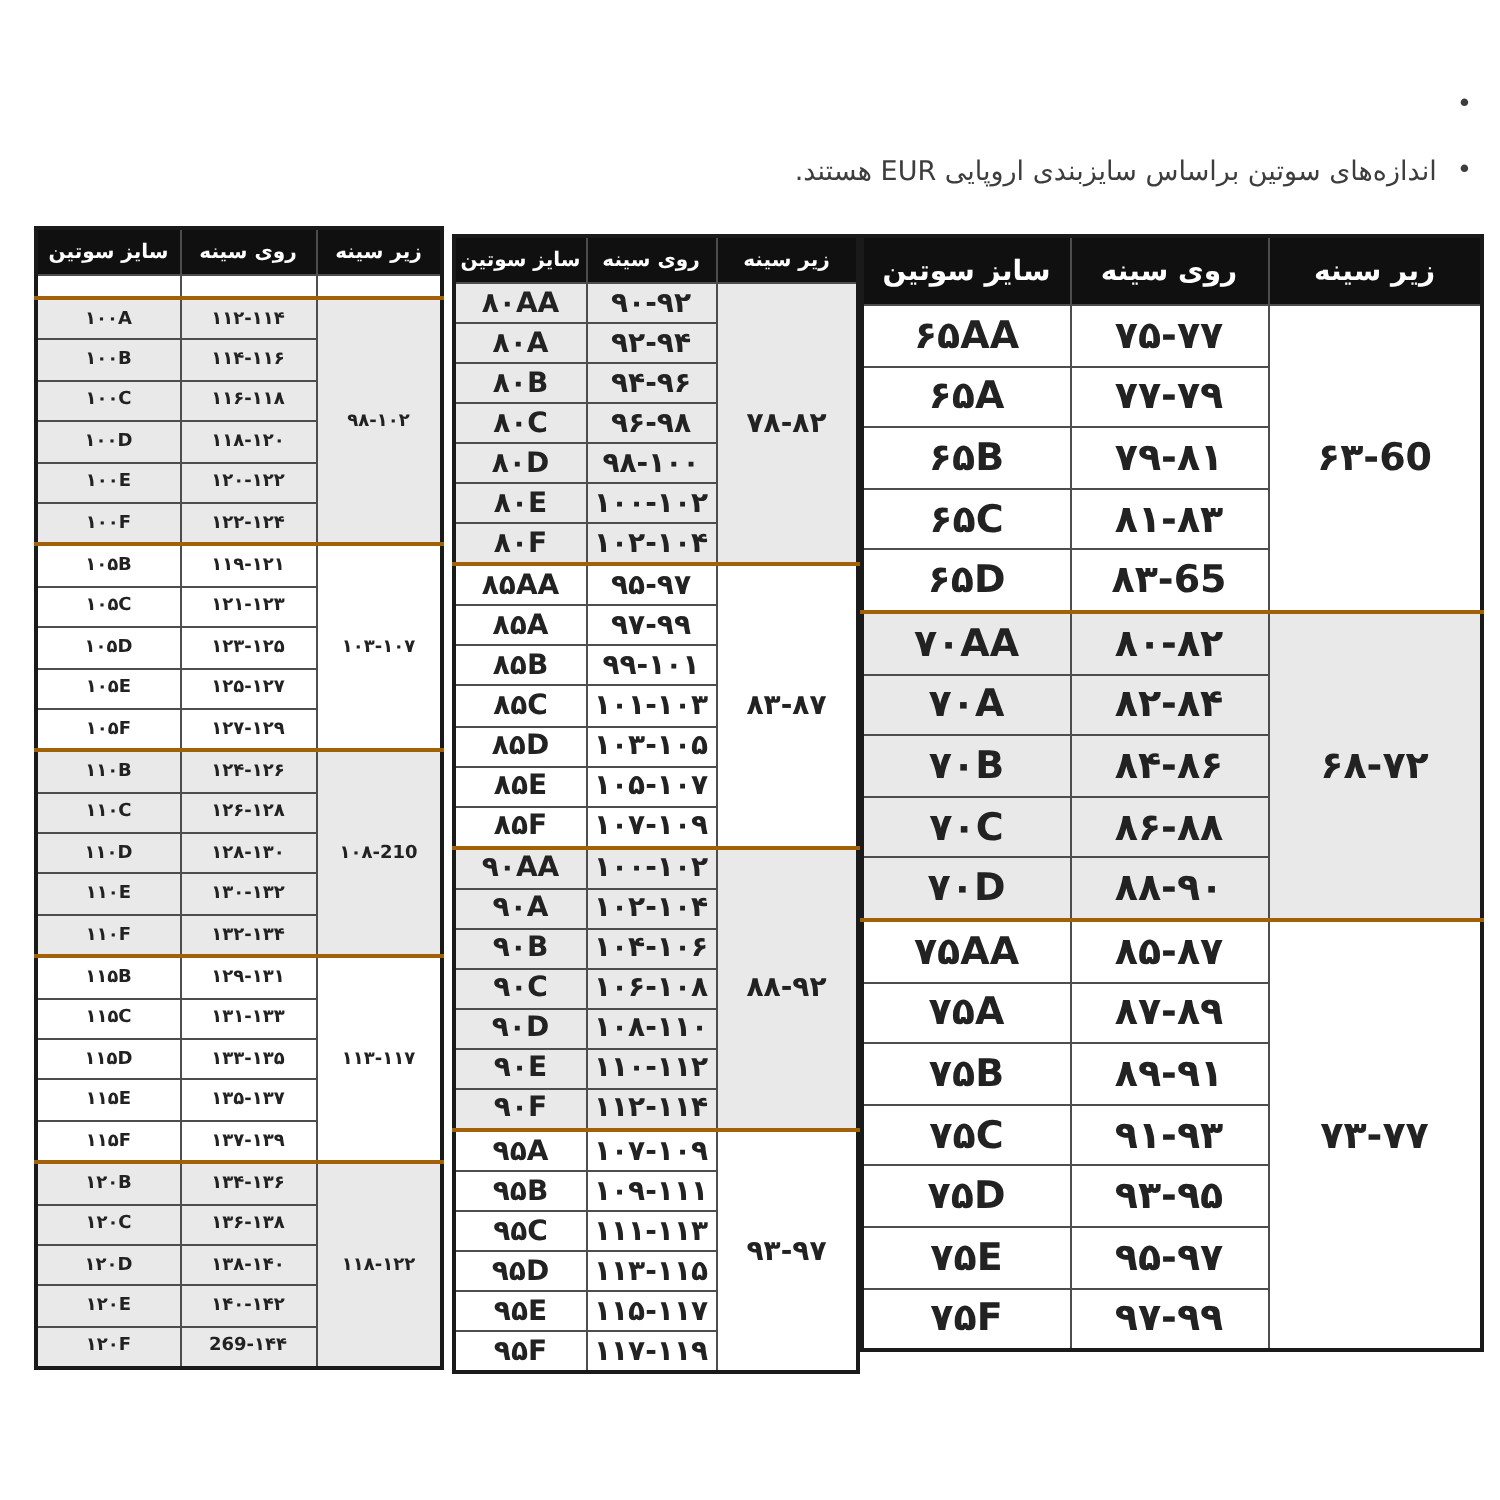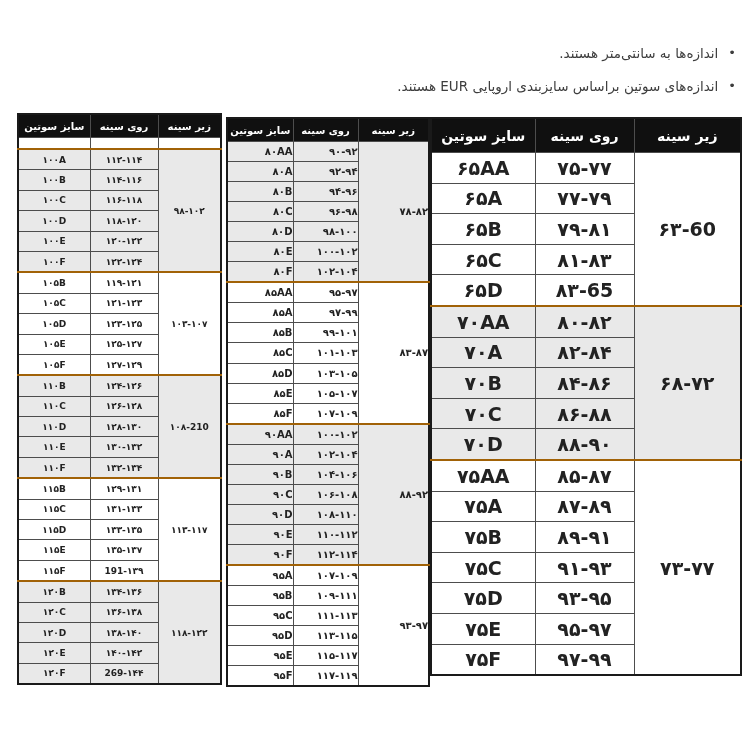--- a/index.html
+++ b/index.html
@@ -28,37 +28,36 @@
   #t-left{width:203px;}
   #t-left col.c1{width:72px}#t-left col.c2{width:68px}#t-left col.c3{width:63px}
   #t-left thead th{height:22px;font-size:10px;}
   #t-left tbody td{height:19.4px;font-size:9px;}
   #t-left tr.thin td{height:10px;}
   
   .pos-middle{position:absolute;left:226px;top:117px;}
   #t-middle{width:202px;}
   #t-middle col.c1{width:66px}#t-middle col.c2{width:65px}#t-middle col.c3{width:71px}
   #t-middle thead th{height:22px;font-size:10px;}
-  #t-middle tbody td{height:19.05px;font-size:10px;text-align:right;}
+  #t-middle tbody td{height:19.05px;font-size:14px;}
   
   .pos-right{position:absolute;left:430px;top:117px;}
   #t-right{width:310px;}
   #t-right col.c1{width:104px}#t-right col.c2{width:99px}#t-right col.c3{width:107px}
   #t-right thead th{height:33px;font-size:14px;}
   #t-right tbody td{height:29.6px;font-size:19px;}
 </style>
 </head>
 <body>
 
 <div class="canvas">
 
   <div class="notes">
     <div class="note">
       <span class="dot">•</span>
-      <span class="ntext">اندازه‌ها به سانتی‌متر هستند.</span>
     </div>
     <div class="note">
       <span class="dot">•</span>
       <span class="ntext">اندازه‌های سوتین براساس سایزبندی اروپایی EUR هستند.</span>
     </div>
   </div>
 
   <div class="pos-left">
     <table id="t-left" class="tbl">
       <colgroup>
@@ -158,21 +157,21 @@
           <tr class="white">
             <td dir="ltr">۱۱۵D</td>
             <td dir="ltr">۱۳۳-۱۳۵</td>
           </tr>
           <tr class="white">
             <td dir="ltr">۱۱۵E</td>
             <td dir="ltr">۱۳۵-۱۳۷</td>
           </tr>
           <tr class="white">
             <td dir="ltr">۱۱۵F</td>
-            <td dir="ltr">191-۱۳۹</td>
+            <td dir="ltr">۱۳۷-۱۳۹</td>
           </tr>
           <tr class="gray group-start">
             <td dir="ltr">۱۲۰B</td>
             <td dir="ltr">۱۳۴-۱۳۶</td>
             <td dir="ltr" rowspan="5">۱۱۸-۱۲۲</td>
           </tr>
           <tr class="gray">
             <td dir="ltr">۱۲۰C</td>
             <td dir="ltr">۱۳۶-۱۳۸</td>
           </tr>

